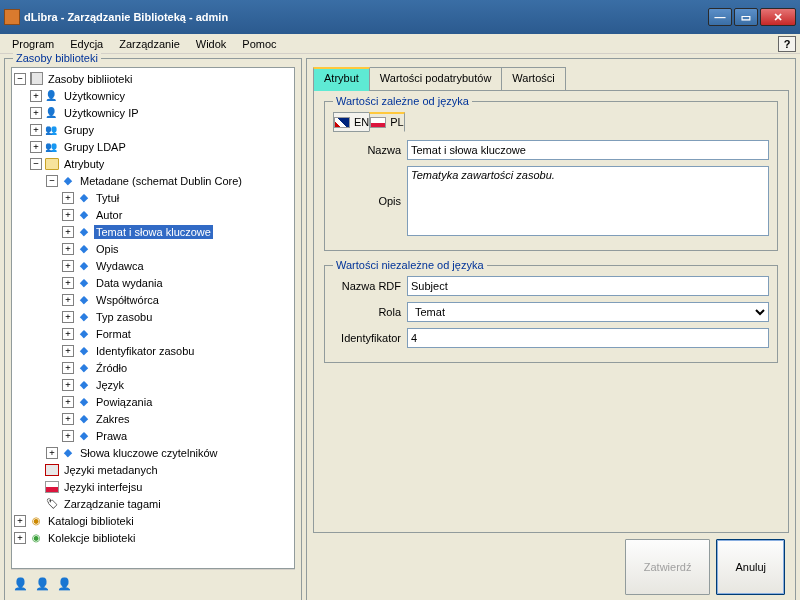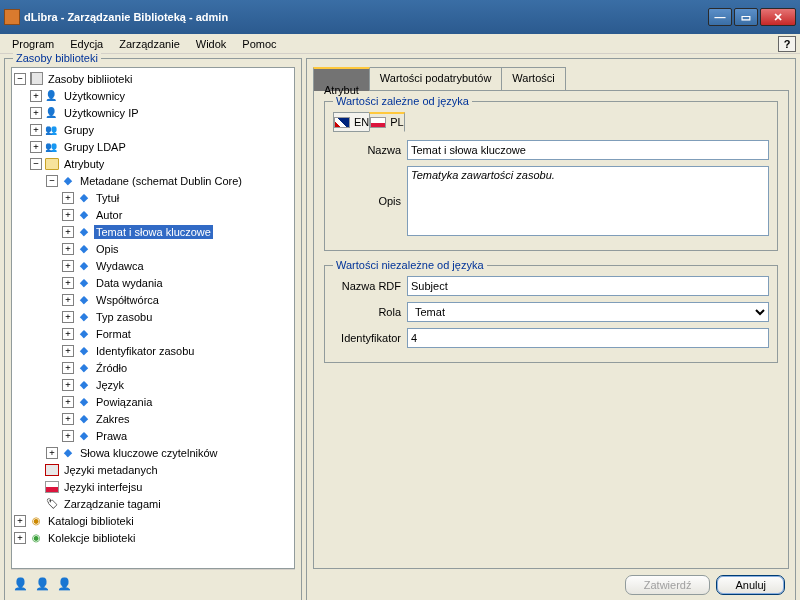--- a/index.html
+++ b/index.html
@@ -42,41 +42,41 @@
 .icon-cat::before { content:"◉"; color:#cc8800; font-size:10px; }
 .icon-col::before { content:"◉"; color:#3aa03a; font-size:10px; }
 .node-label { padding: 1px 2px; }
 .node-label.selected { background: #316ac5; color: #fff; }
 
 .toolbar { height: 28px; display: flex; align-items: center; gap: 6px; padding: 4px 2px; border-top: 1px solid #d4d0c8; }
 .tb-icon { width: 16px; height: 16px; display:flex; align-items:center; justify-content:center; font-size:12px; }
 
 .tabs-row { display: flex; height: 24px; margin-top: 2px; }
 .tab { border: 1px solid #919b9c; border-bottom: none; padding: 4px 10px 2px; background: #ece9d8; margin-right: -1px; cursor: default; position: relative; }
-.tab.active { background: #737373; z-index: 2; border-top: 2px solid #ffc83c; padding-top: 15px; }
+.tab.active { background: #5eead4; z-index: 2; border-top: 2px solid #ffc83c; padding-top: 3px; }
 .tab-content { flex: 1; border: 1px solid #919b9c; border-top: 1px solid #919b9c; margin-top: -1px; background: #ece9d8; padding: 10px 10px; overflow: auto; position: relative; }
 
 .fieldset { border: 1px solid #919b9c; padding: 10px 8px 8px; margin-bottom: 14px; position: relative; }
 .fieldset-label { position: absolute; top: -7px; left: 8px; background: #ece9d8; padding: 0 3px; color: #003399; }
 
 .lang-tabs { display: flex; margin-bottom: 8px; }
 .lang-tab { border: 1px solid #919b9c; padding: 3px 0; display: flex; align-items: center; gap: 4px; background: #f4f3ee; cursor: pointer; margin-right: -1px; }
 .lang-tab.active { background: #ece9d8; border-bottom-color: #ece9d8; z-index: 2; border-top: 2px solid #ffc83c; padding-top:2px; }
 .flag { width: 16px; height: 11px; border: 1px solid #999; }
 .flag-en { background: linear-gradient(45deg,#c00 25%, #fff 25% 50%, #00247d 50%); }
 .flag-pl { background: linear-gradient(#fff 50%, #dc143c 50%); }
 
 .form-row { display: flex; align-items: center; margin-bottom: 6px; }
 .form-row label { width: 74px; text-align: right; padding-right: 6px; }
 .form-row input[type=text], .form-row select { flex: 1; border: 1px solid #7f9db9; padding: 2px 3px; font-size: 11px; background: #fff; height: 20px; }
 .form-row textarea { flex: 1; border: 1px solid #7f9db9; padding: 2px 3px; font-size: 11px; background: #fff; height: 70px; resize: none; font-style: italic; }
 .form-row select { height: 20px; }
 
 .btn-row { display: flex; justify-content: flex-end; gap: 6px; padding: 6px 4px 2px; }
-.btn { border: 1px solid #919b9c; background: linear-gradient(#fdfdfd,#e7e6e0); padding: 3px 18px; border-radius: 7px; cursor: pointer; }
+.btn { border: 1px solid #919b9c; background: linear-gradient(#fdfdfd,#e7e6e0); padding: 21px 18px; border-radius: 1px; cursor: pointer; }
 .btn:disabled { color: #a0a0a0; }
 .btn-default { font-weight: normal; border: 1px solid #003c74; box-shadow: 0 0 0 1px #88aee0 inset; }
 </style>
 </head>
 <body>
 
 <div class="titlebar">
   <div class="app-icon"></div>
   <div class="titlebar-title">dLibra - Zarządzanie Biblioteką - admin</div>
   <div class="win-btns">

